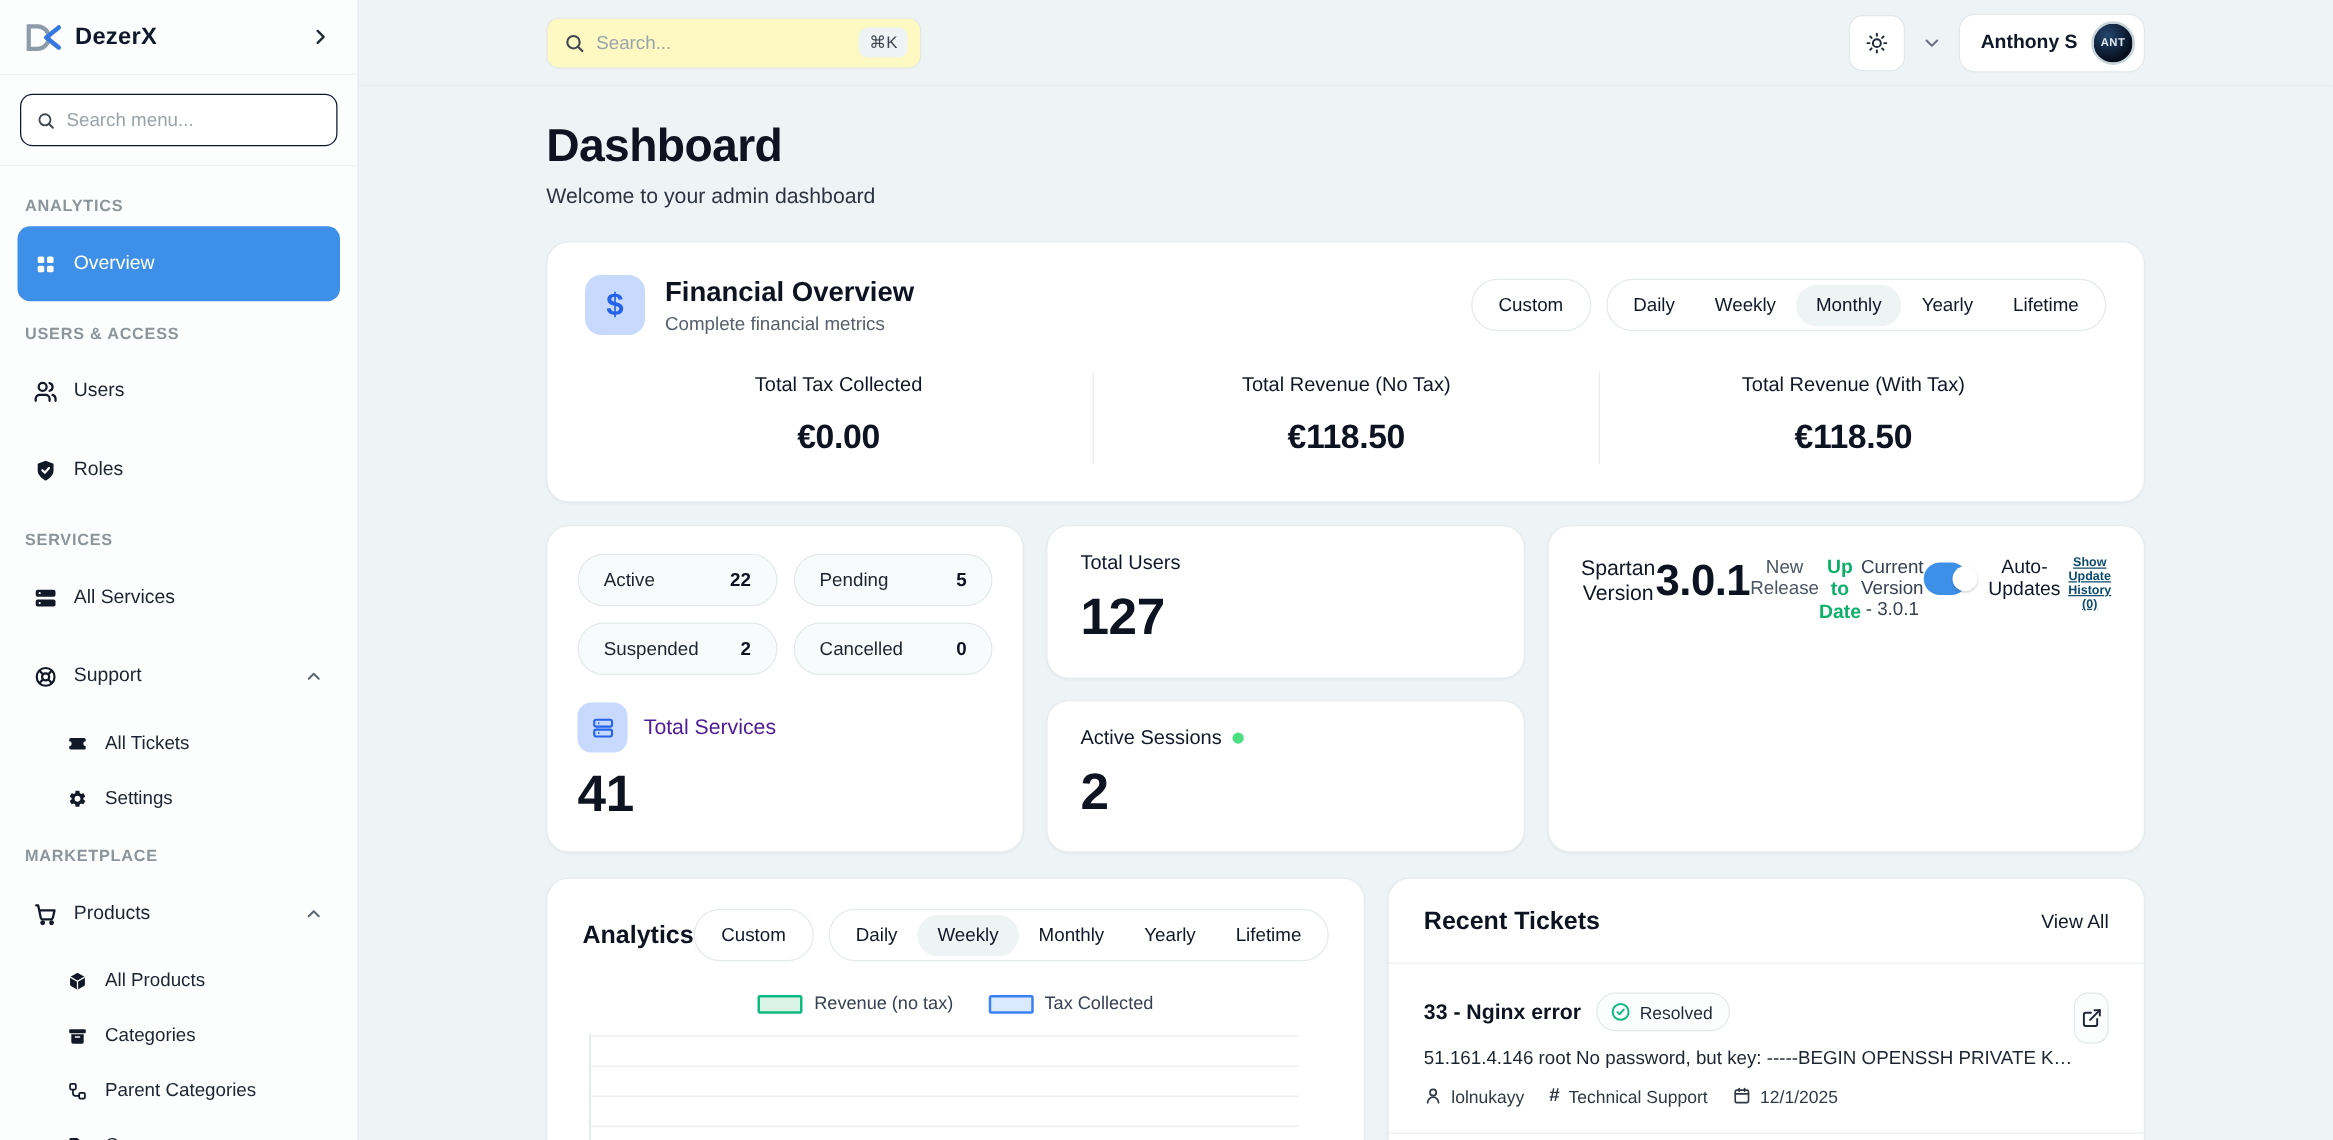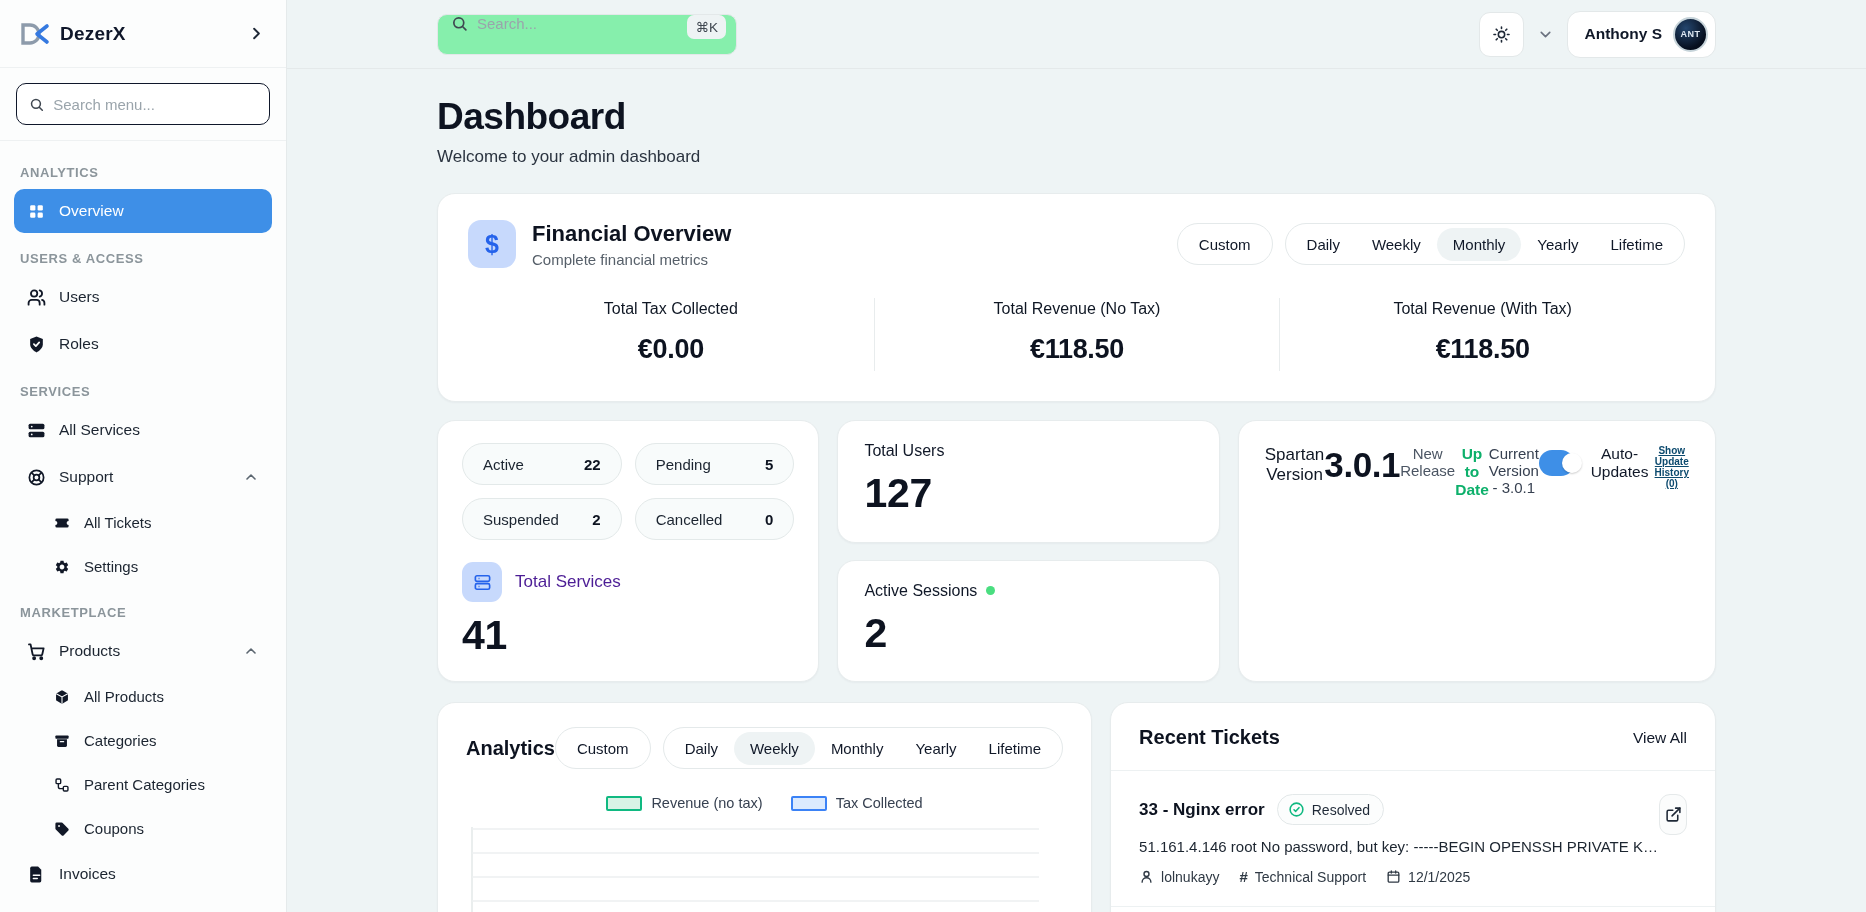--- a/index.html
+++ b/index.html
@@ -12,32 +12,32 @@
   .sb-header { height:69px; display:flex; align-items:center; gap:10px; padding:0 20px; border-bottom:1px solid #eef1f2; }
   .logo-mark { display:flex; align-items:center; }
   .brand-name { font-size:19px; font-weight:700; color:#0f172a; letter-spacing:.2px; }
   .sb-collapse { margin-left:auto; color:#1f2937; display:flex; cursor:pointer; }
   .sb-search-wrap { padding:15px 16px; border-bottom:1px solid #eef1f2; }
   .sb-search { height:42px; border:1px solid #0f172a; border-radius:10px; background:#fff; display:flex; align-items:center; gap:9px; padding:0 12px; }
   .sb-search input { border:none; outline:none; font-size:15px; color:#101828; width:100%; background:transparent; font-family:inherit; }
   .sb-search input::placeholder { color:#9aa4ab; }
   .sb-nav { padding:6px 14px 20px; overflow:hidden; }
   .nav-label { font-size:13px; font-weight:600; letter-spacing:.6px; color:#8b959b; margin:18px 6px 9px; }
-  .nav-item { height:44px; display:flex; align-items:center; gap:13px; padding:0 13px; border-radius:10px; font-size:15.5px; font-weight:500; color:#1b2430; cursor:pointer; margin-bottom:3px; }
+  .nav-item { height:60px; display:flex; align-items:center; gap:13px; padding:0 13px; border-radius:10px; font-size:15.5px; font-weight:500; color:#1b2430; cursor:pointer; margin-bottom:3px; }
   .nav-item .ni-icon { display:flex; color:#111827; }
   .nav-item.active { background:#3e8fe7; color:#ffffff; }
   .nav-item.active .ni-icon { color:#ffffff; }
   .nav-item .chev { margin-left:auto; color:#5b6670; display:flex; }
   .nav-item.child { margin-left:26px; height:41px; font-size:15px; }
   .nav-item.child .ni-icon { transform:scale(.88); }
 
   
   .main { flex:1; display:flex; flex-direction:column; height:912px; overflow:hidden; }
   .topbar { height:69px; min-height:69px; border-bottom:1px solid #e4e9ea; display:flex; align-items:center; padding:0 150px; }
-  .top-search { width:300px; height:41px; background:#86efac; border:1px solid #e3e8e9; border-radius:10px; display:flex; align-items:flex-start; gap:9px; padding:0 10px 0 13px; }
+  .top-search { width:300px; height:41px; background:#fef9c3; border:1px solid #e3e8e9; border-radius:10px; display:flex; align-items:center; gap:9px; padding:0 10px 0 13px; }
   .top-search input { border:none; outline:none; flex:1; font-size:15px; background:transparent; font-family:inherit; color:#101828; }
   .top-search input::placeholder { color:#9aa4ab; }
   .kbd { background:#eef3f4; border-radius:7px; padding:4px 8px; font-size:13.5px; color:#3f4750; }
   .top-right { margin-left:auto; display:flex; align-items:center; gap:13px; }
   .icon-btn { width:45px; height:45px; background:#fff; border:1px solid #e3e8e9; border-radius:11px; display:flex; align-items:center; justify-content:center; color:#1f2937; cursor:pointer; }
   .top-chev { color:#6b7280; display:flex; cursor:pointer; }
   .user-chip { height:47px; background:#fff; border:1px solid #e3e8e9; border-radius:13px; display:flex; align-items:center; gap:11px; padding:0 7px 0 17px; cursor:pointer; }
   .user-name { font-size:15.5px; font-weight:600; color:#101828; }
   .avatar { width:35px; height:35px; border-radius:50%; background:radial-gradient(circle at 35% 30%, #24466e, #060e1d 70%); border:2px solid #c7d4da; color:#dfe8f2; font-size:9px; font-weight:700; display:flex; align-items:center; justify-content:center; letter-spacing:.5px; }
 

